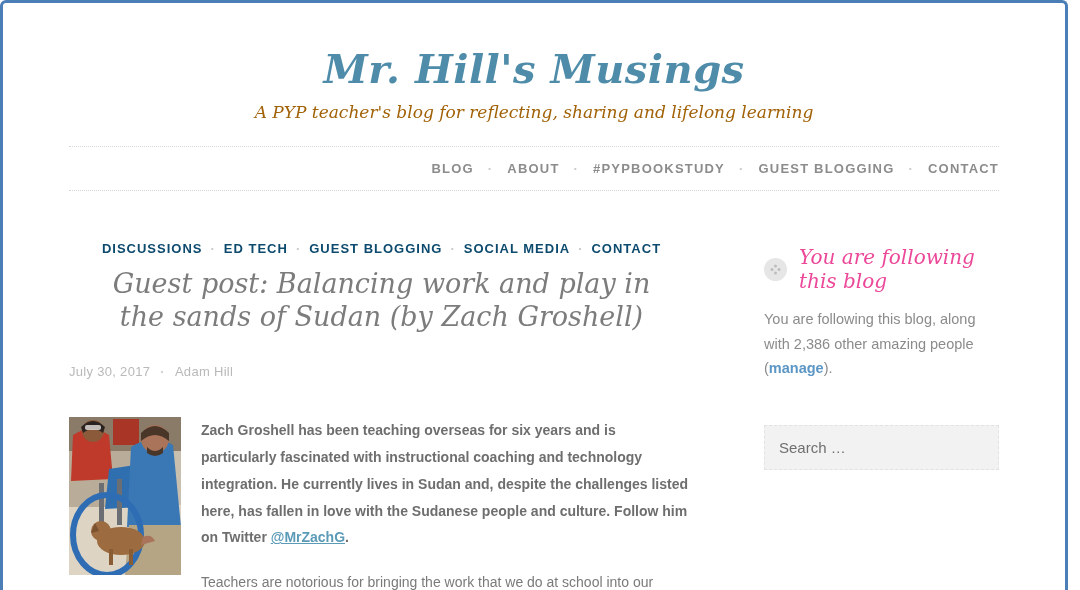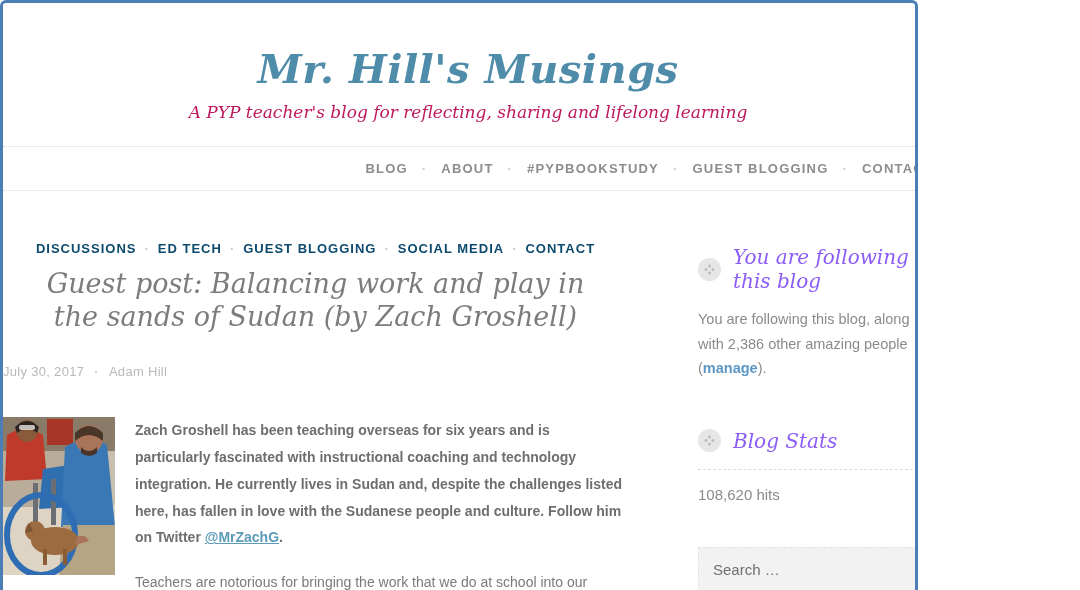--- a/index.html
+++ b/index.html
@@ -1,32 +1,32 @@
 <!DOCTYPE html>
 <html><head>
 <meta charset="utf-8">
 <style>
   * { margin:0; padding:0; box-sizing:border-box; }
   body { background:#fff; font-family:"Liberation Sans", sans-serif; }
   .frame {
-    width:918px; height:590px; background:#fff;
+    width:1068px; height:590px; background:#fff;
     border:3px solid #4b7db6; border-bottom:none;
     border-radius:6px 6px 0 0; overflow:hidden;
   }
   .container { width:930px; margin:0 auto; }
 
   
   .site-header { text-align:center; padding-top:42px; }
   .site-title {
     font-family:"DejaVu Serif", serif; font-style:italic; font-weight:bold;
     font-size:40px; color:#4e8ca9; letter-spacing:.5px; cursor:pointer;
   }
   .site-tagline {
     font-family:"DejaVu Serif", serif; font-style:italic;
-    font-size:17px; color:#be185d; margin-top:10px;
+    font-size:17px; color:#a16207; margin-top:10px;
   }
 
   
   .main-nav {
     margin-top:24px; border-top:1px dotted #d8d8d8; border-bottom:1px dotted #d8d8d8;
     padding:14px 0; text-align:right; font-size:13px; font-weight:bold;
     color:#8c8c8c; letter-spacing:1.2px;
   }
   .main-nav a { color:#8c8c8c; text-decoration:none; cursor:pointer; }
   .nav-sep, .cat-sep, .meta-sep { color:#c9c9c9; margin:0 14px; font-weight:bold; }
@@ -54,21 +54,21 @@
   .intro-par { font-weight:bold; }
   .intro-par a { color:#5b9bb8; font-weight:bold; text-decoration:underline; cursor:pointer;margin-top:16px; }
   .second-par { margin-top:18px; color:#7a7a7a; }
 
   
   .widget { margin-bottom:34px; }
   .widget-head { display:flex; align-items:center; padding-top:4px; }
   .widget-icon { flex:none; margin-right:12px; line-height:0; }
   .widget-title {
     font-family:"DejaVu Serif", serif; font-style:italic; font-weight:normal;
-    font-size:20px; color:#8b5cf6;
+    font-size:20px; color:#ec4899;
   }
   .widget-text { margin-top:14px; font-size:14.5px; line-height:1.7; color:#8b8b8b; }
   .widget-text a { color:#5c96c4; text-decoration:none; cursor:pointer;font-weight:bold; }
   .dashed-rule { border:none; border-top:1px dashed #dcdcdc; margin:16px 0 0; }
   .stats-value { margin-top:16px; font-size:15px; color:#8b8b8b; }
   .search-widget { margin:44px 0 40px; }
   .search-input {
     width:100%; height:45px; background:#f2f2f2; border:1px dashed #e2e2e2;
     font-family:"Liberation Sans", sans-serif; font-size:15px; color:#6f6f6f;
     padding:0 14px; outline:none;
@@ -151,36 +151,20 @@
                   <circle cx="11.5" cy="15" r="1.5" fill="#bdbdbd"></circle>
                   <circle cx="8" cy="11.5" r="1.5" fill="#bdbdbd"></circle>
                   <circle cx="15" cy="11.5" r="1.5" fill="#bdbdbd"></circle>
                 </svg>
             </span>
             <span class="widget-title">You are following this blog</span>
           </div>
           <div class="widget-text"><span>You are following this blog, along with 2,386 other amazing people (</span><a>manage</a><span>).</span></div>
         </div>
 
-        <div class="widget" style="margin-top:44px;">
-          <div class="widget-head">
-            <span class="widget-icon">
-              <svg width="23" height="23" viewBox="0 0 23 23">
-                  <circle cx="11.5" cy="11.5" r="11.5" fill="#e6e6e6"></circle>
-                  <circle cx="11.5" cy="8" r="1.5" fill="#bdbdbd"></circle>
-                  <circle cx="11.5" cy="15" r="1.5" fill="#bdbdbd"></circle>
-                  <circle cx="8" cy="11.5" r="1.5" fill="#bdbdbd"></circle>
-                  <circle cx="15" cy="11.5" r="1.5" fill="#bdbdbd"></circle>
-                </svg>
-            </span>
-            <span class="widget-title">Blog Stats</span>
-          </div>
-          <hr class="dashed-rule">
-          <div class="stats-value">108,620 hits</div>
-        </div>
 
         <div class="search-widget">
           <input class="search-input" type="text" placeholder="Search …" style="">
         </div>
 
       </aside>
     </div>
 
   </div>
 </div>

